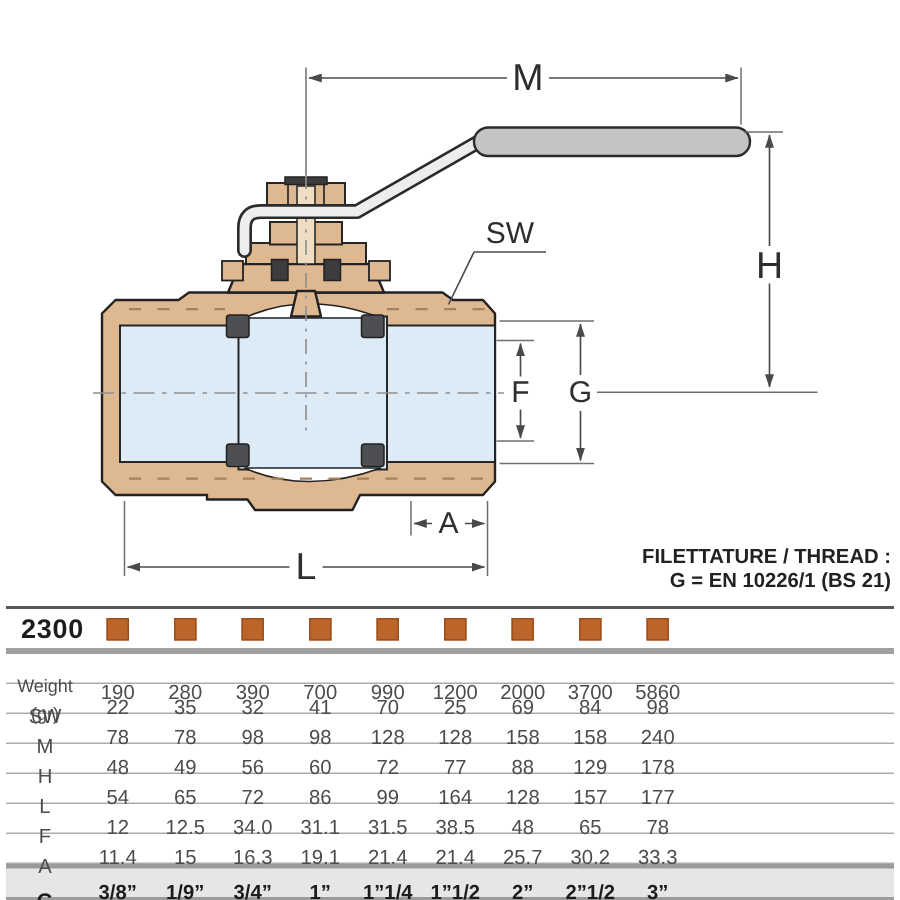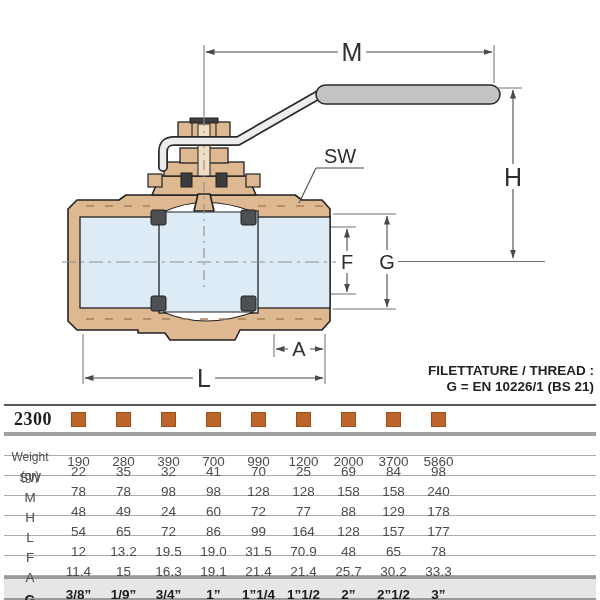--- a/index.html
+++ b/index.html
@@ -4,21 +4,21 @@
 <style>
   html,body{margin:0;padding:0;background:#fff;}
   .page{position:relative;width:600px;height:600px;background:#fff;overflow:hidden;
         font-family:"Liberation Sans",sans-serif;}
   .drawing{position:absolute;left:0;top:0;}
 
   
   .spec-table{position:absolute;left:4px;right:4px;top:404px;}
   .trow{display:grid;grid-template-columns:52px repeat(9,45px) 1fr;align-items:center;}
   .trow.header{height:26px;border-top:2px solid #58585a;}
-  .series{font-size:18px;font-weight:bold;color:#1c1c1c;padding-left:10px;letter-spacing:.5px;font-family:Liberation Serif, serif;}
+  .series{font-size:18px;font-weight:bold;color:#1c1c1c;padding-left:10px;letter-spacing:.5px;}
   .swcell{display:flex;justify-content:center;}
   .swatch{width:13px;height:13px;border:1px solid #9d4f1c;}
   .band{height:4px;background:#a0a0a0;}
   .data-row{height:19px;line-height:19px;border-bottom:1px solid #ababab;
             color:#4c4c4c;font-size:13.5px;}
   .row-label{text-align:center;margin-top:12px;}
   .row-label.small{font-size:12px;}
   .cell{text-align:center;}
   .g-row{background:#e6e6e6;border-top:3px solid #9b9b9b;border-bottom:3px solid #9b9b9b;
          height:19px;line-height:19px;font-weight:bold;color:#1c1c1c;font-size:13.5px;}
@@ -218,21 +218,21 @@
           <span class="cell">128</span>
           <span class="cell">128</span>
           <span class="cell">158</span>
           <span class="cell">158</span>
           <span class="cell">240</span>
         </div>
         <div class="trow data-row">
           <span class="row-label">H</span>
           <span class="cell">48</span>
           <span class="cell">49</span>
-          <span class="cell">24</span>
+          <span class="cell">56</span>
           <span class="cell">60</span>
           <span class="cell">72</span>
           <span class="cell">77</span>
           <span class="cell">88</span>
           <span class="cell">129</span>
           <span class="cell">178</span>
         </div>
         <div class="trow data-row">
           <span class="row-label">L</span>
           <span class="cell">54</span>
@@ -241,25 +241,25 @@
           <span class="cell">86</span>
           <span class="cell">99</span>
           <span class="cell">164</span>
           <span class="cell">128</span>
           <span class="cell">157</span>
           <span class="cell">177</span>
         </div>
         <div class="trow data-row">
           <span class="row-label">F</span>
           <span class="cell">12</span>
-          <span class="cell">13.2</span>
-          <span class="cell">19.5</span>
-          <span class="cell">19.0</span>
+          <span class="cell">12.5</span>
+          <span class="cell">34.0</span>
+          <span class="cell">31.1</span>
           <span class="cell">31.5</span>
-          <span class="cell">70.9</span>
+          <span class="cell">38.5</span>
           <span class="cell">48</span>
           <span class="cell">65</span>
           <span class="cell">78</span>
         </div>
         <div class="trow data-row">
           <span class="row-label">A</span>
           <span class="cell">11.4</span>
           <span class="cell">15</span>
           <span class="cell">16.3</span>
           <span class="cell">19.1</span>

